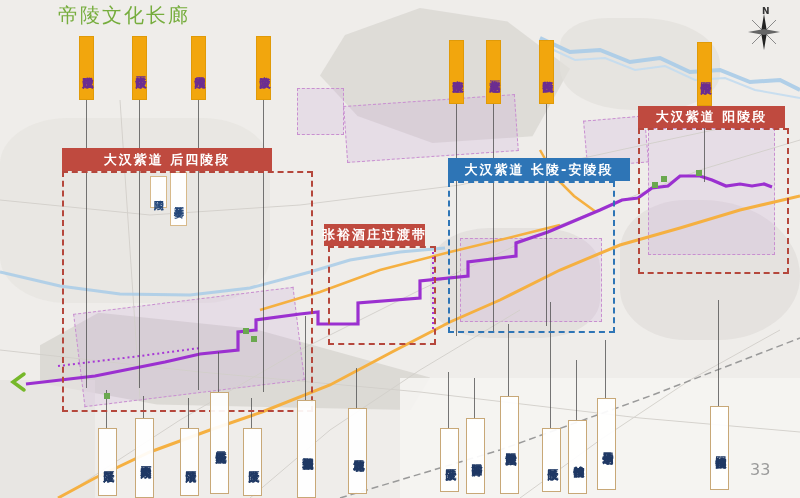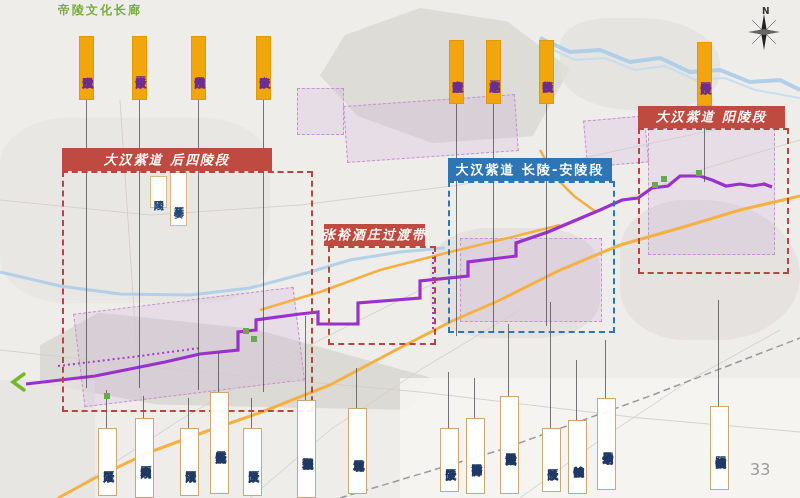--- a/index.html
+++ b/index.html
@@ -1,39 +1,39 @@
 <!DOCTYPE html>
 <html><head>
 <meta charset="utf-8">
 <style>
   html,body{margin:0;padding:0;background:#ffffff;font-family:"DejaVu Sans","Liberation Sans",sans-serif;}
   #stage{position:relative;width:800px;height:498px;background:#efedea;overflow:hidden;}
   .blob{position:absolute;pointer-events:none;}
   .zone{position:absolute;border:1px dashed #c98fd0;background:rgba(202,165,218,.22);}
   svg.layer{position:absolute;left:0;top:0;}
   
-  .supertitle{position:absolute;left:58px;top:2px;font-size:12px;font-weight:bold;color:#76ad3d;letter-spacing:2px;white-space:nowrap;}
+  .supertitle{position:absolute;left:58px;top:2px;font-size:20px;font-weight:normal;color:#76ad3d;letter-spacing:2px;white-space:nowrap;}
   .maintitle{position:absolute;left:56px;top:17px;font-size:21px;font-weight:bold;color:#141414;letter-spacing:2px;white-space:nowrap;}
   
   .tomb-label{position:absolute;width:15px;background:#f2a60d;color:#6b2d92;font-size:11px;font-weight:bold;
     writing-mode:vertical-rl;text-orientation:upright;display:flex;align-items:center;justify-content:center;
     box-shadow:0 0 0 1px #e09a08 inset;z-index:30;}
   
   .site-label{position:absolute;width:17px;background:rgba(255,255,255,.93);border:1px solid #c8a877;color:#1f3864;
     font-size:11px;font-weight:bold;writing-mode:vertical-rl;text-orientation:upright;display:flex;align-items:center;
     justify-content:center;z-index:30;}
   
   .point-label{position:absolute;width:15px;background:rgba(255,255,255,.95);border:1px solid #d7b98a;color:#24477a;
     font-size:10px;font-weight:bold;writing-mode:vertical-rl;text-orientation:upright;display:flex;align-items:center;
     justify-content:center;z-index:25;}
   .leader{position:absolute;width:1px;background:#4a4a4a;opacity:.75;z-index:20;}
   
   .banner{position:absolute;color:#fff;font-size:13px;font-weight:bold;text-align:center;letter-spacing:2px;
     display:flex;align-items:center;justify-content:center;z-index:28;white-space:nowrap;}
-  .banner.red{background:#bf4a3f;font-style:italic;}
+  .banner.red{background:#bf4a3f;}
   .banner.blue{background:#2e75b6;}
   .dashedbox{position:absolute;z-index:27;}
   .dashedbox.red{border:2px dashed #b5473c;}
   .dashedbox.blue{border:2px dashed #2e75b6;}
   .greensq{position:absolute;width:6px;height:6px;background:#6aa84f;z-index:22;}
   .pagenum{position:absolute;left:750px;top:460px;font-size:16px;color:#9b9b9b;z-index:40;}
   .compass{position:absolute;left:742px;top:4px;z-index:40;}
 </style>
 </head>
 <body>
@@ -101,21 +101,21 @@
     <polygon points="22,10 25,28 22,46 19,28" fill="#222"></polygon>
     <polygon points="6,28 22,25 38,28 22,31" fill="#666"></polygon>
   </svg>
 
   <div id="annot-layer">
       <div class="dashedbox red" style="left: 62px; top: 171px; width: 247px; height: 237px;"></div>
       <div class="banner red" style="left: 62px; top: 148px; width: 210px; height: 23px;">大汉紫道 后四陵段</div>
       <div class="dashedbox red" style="left: 328px; top: 246px; width: 104px; height: 95px;"></div>
       <div class="banner red" style="left: 324px; top: 224px; width: 101px; height: 22px;">张裕酒庄过渡带</div>
       <div class="dashedbox blue" style="left: 448px; top: 181px; width: 163px; height: 148px;"></div>
-      <div class="banner blue" style="left: 448px; top: 158px; width: 164px; height: 23px;">大汉紫道 长陵-安陵段</div>
+      <div class="banner blue" style="left: 448px; top: 158px; width: 182px; height: 23px;">大汉紫道 长陵-安陵段</div>
       <div class="dashedbox red" style="left: 638px; top: 128px; width: 147px; height: 142px;"></div>
       <div class="banner red" style="left: 638px; top: 106px; width: 147px; height: 22px;">大汉紫道 阳陵段</div>
       <div class="leader" style="left: 86px; top: 100px; height: 288px;"></div>
       <div class="tomb-label" style="left: 79px; top: 36px; height: 64px;">汉成帝延陵</div>
       <div class="leader" style="left: 139px; top: 100px; height: 288px;"></div>
       <div class="tomb-label" style="left: 132px; top: 36px; height: 64px;">汉平帝康陵</div>
       <div class="leader" style="left: 198px; top: 100px; height: 290px;"></div>
       <div class="tomb-label" style="left: 191px; top: 36px; height: 64px;">汉元帝渭陵</div>
       <div class="leader" style="left: 263px; top: 100px; height: 292px;"></div>
       <div class="tomb-label" style="left: 256px; top: 36px; height: 64px;">汉哀帝义陵</div>

